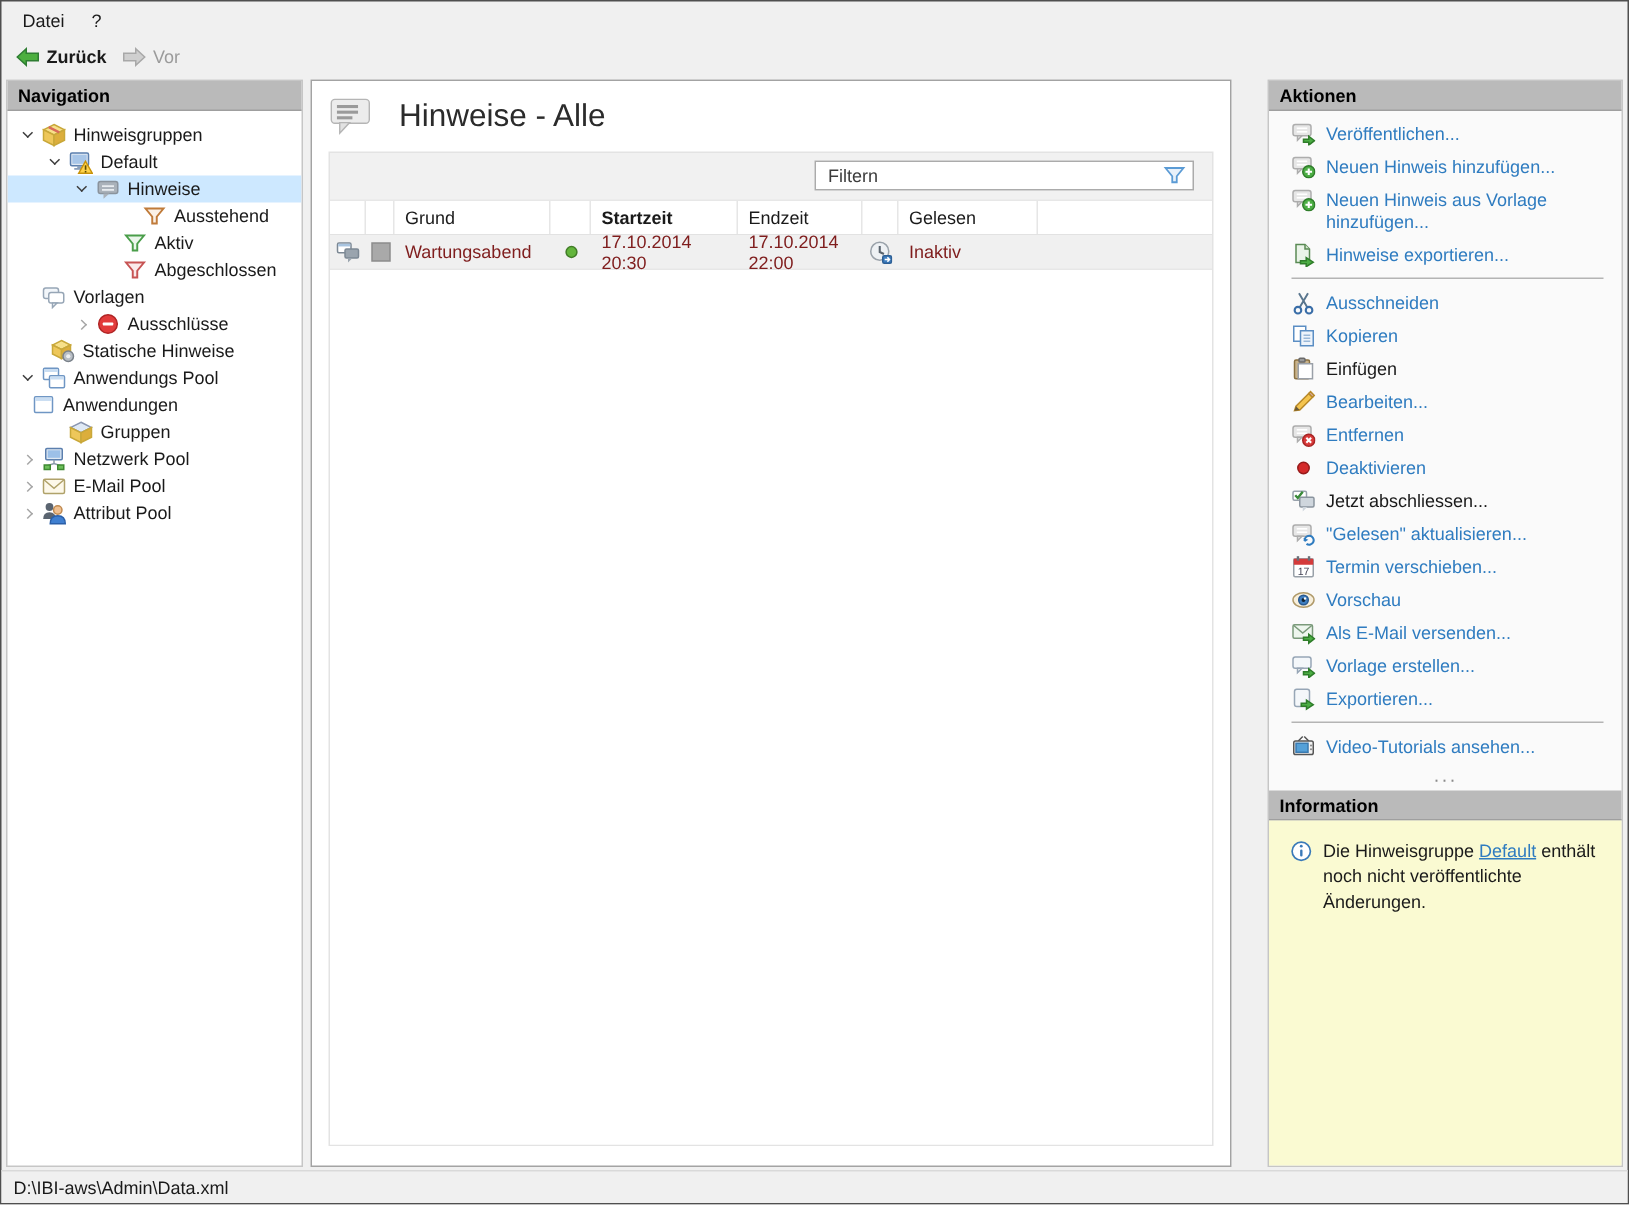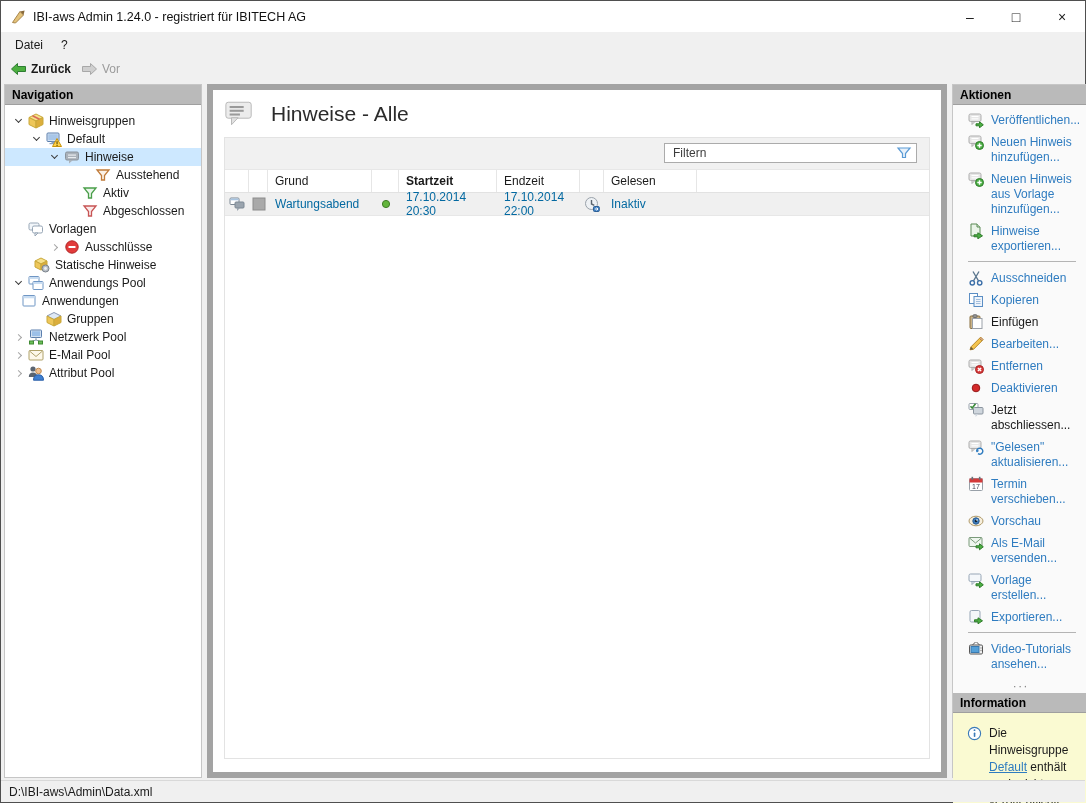--- a/index.html
+++ b/index.html
@@ -32,36 +32,36 @@
   .tree{padding-top:7px;flex:1;overflow:hidden;}
   .tree-row{height:18px;display:flex;align-items:center;font-size:12px;color:#1a1a1a;white-space:nowrap;}
   .tree-row.selected{background:#cde8ff;}
   .chev{width:13px;height:18px;display:inline-flex;align-items:center;justify-content:center;flex:none;}
   .chev i{width:5px;height:5px;display:block;}
   .chev.open i{border-right:1.5px solid #3c3c3c;border-bottom:1.5px solid #3c3c3c;transform:rotate(45deg);margin-top:-3px;}
   .chev.closed i{border-right:1.5px solid #a6a6a6;border-bottom:1.5px solid #a6a6a6;transform:rotate(-45deg);}
   .tree-icon{width:16px;height:16px;margin:0 5px 0 3px;flex:none;}
 
   
-  .main-panel{width:740px;flex:none;background:#fff;border:6px solid #a3a3a3;display:flex;flex-direction:column;margin-right:5px;}
+  .main-panel{width:614px;flex:none;background:#fff;border:1px solid #a3a3a3;display:flex;flex-direction:column;margin-right:24px;}
   .main-title-row{height:47px;display:flex;align-items:center;padding-left:11px;flex:none;}
   .main-title-ic{width:30px;height:29px;flex:none;}
   .main-title{font-size:21px;font-weight:300;color:#2b2b2b;margin-left:17px;}
   .main-inner{flex:1;margin:0 11px 13px 11px;border:1px solid #e3e3e3;display:flex;flex-direction:column;min-height:0;}
   .filter-strip{height:32px;background:#f1f1f1;position:relative;flex:none;border-bottom:1px solid #e7e7e7;}
   .filter-box{position:absolute;right:12px;top:5px;width:253px;height:20px;}
   .filter-box input{width:100%;height:100%;border:1px solid #ababab;padding:0 26px 0 8px;font-size:12px;font-family:inherit;color:#b91c1c;background:#fff;outline:none;}
   .filter-box input::placeholder{color:#3c3c3c;opacity:1;}
   .filter-ic{position:absolute;right:5px;top:2px;width:16px;height:16px;}
   .tbl-header{display:flex;height:23px;flex:none;background:#fff;border-bottom:1px solid #e2e2e2;}
   .th{border-right:1px solid #e6e6e6;display:flex;align-items:center;font-size:12px;color:#1a1a1a;flex:none;}
   .th.txt{padding-left:7px;}
   .th.fill{flex:1;border-right:none;}
   .tbl-row{display:flex;height:23px;flex:none;background:#f0f0f0;border-bottom:1px solid #e7e7e7;}
-  .td{display:flex;align-items:center;font-size:12px;color:#0369a1;flex:none;}
+  .td{display:flex;align-items:center;font-size:12px;color:#7f1d1d;flex:none;}
   .td.txt{padding-left:7px;}
   .td.ic{justify-content:center;}
   .td.fill{flex:1;}
   .cell-ic{width:16px;height:16px;}
   .tbl-fill{flex:1;background:#fff;}
 
   
   .right-panel{flex:1;background:#fafafa;border:1px solid #c6c6c6;display:flex;flex-direction:column;min-height:0;}
   .actions{padding:8px 8px 0 15px;flex:none;}
   .action{display:flex;align-items:flex-start;margin-bottom:7px;cursor:default;}
@@ -76,34 +76,20 @@
   .info-link{color:#2f7cc0;text-decoration:underline;cursor:pointer;}
 
   
   .statusbar{height:22px;background:#f0f0f0;border-top:1px solid #d9d9d9;display:flex;align-items:center;padding-left:8px;font-size:12px;color:#1a1a1a;flex:none;}
 </style>
 </head>
 <body>
 
 <div class="window">
 
-  <div class="titlebar">
-    <span class="app-ic">
-        <svg viewBox="0 0 16 16">
-          <path d="M2.5 13.5 L10 2.5 L13.5 6 L5.5 14 Z" fill="#e3c27a" stroke="#a8854a"></path>
-          <path d="M10 2.5 L13.5 6 L14.6 1.6 Z" fill="#8a6a3a"></path>
-        </svg>
-      </span>
-    <span class="title">IBI-aws Admin 1.24.0 - registriert für IBITECH AG</span>
-    <div class="win-controls">
-      <span class="wbtn">–</span>
-      <span class="wbtn">□</span>
-      <span class="wbtn">×</span>
-    </div>
-  </div>
 
   <div class="menubar" id="menubar">
       <div class="menu-item">Datei</div>
       <div class="menu-item">?</div>
     </div>
 
   <div class="toolbar">
     <div class="tool-btn">
       <span class="tool-ic">
           <svg viewBox="0 0 16 14">

